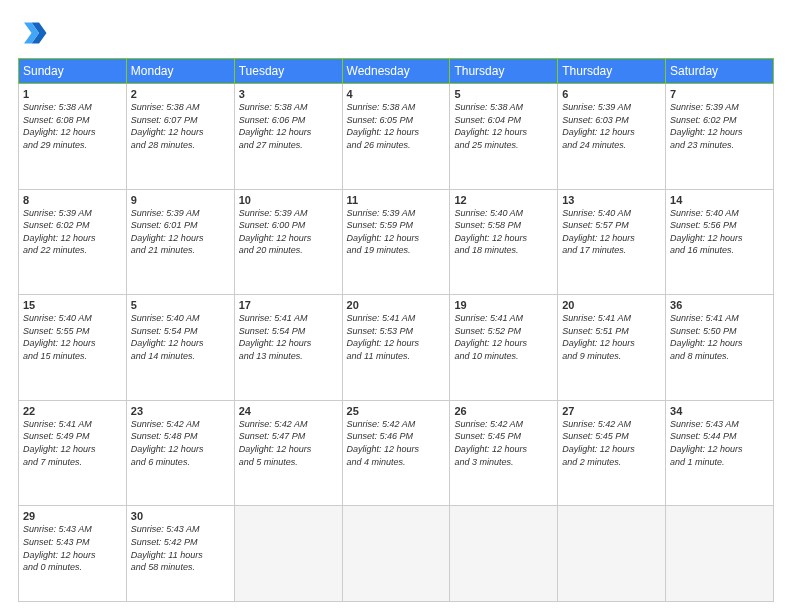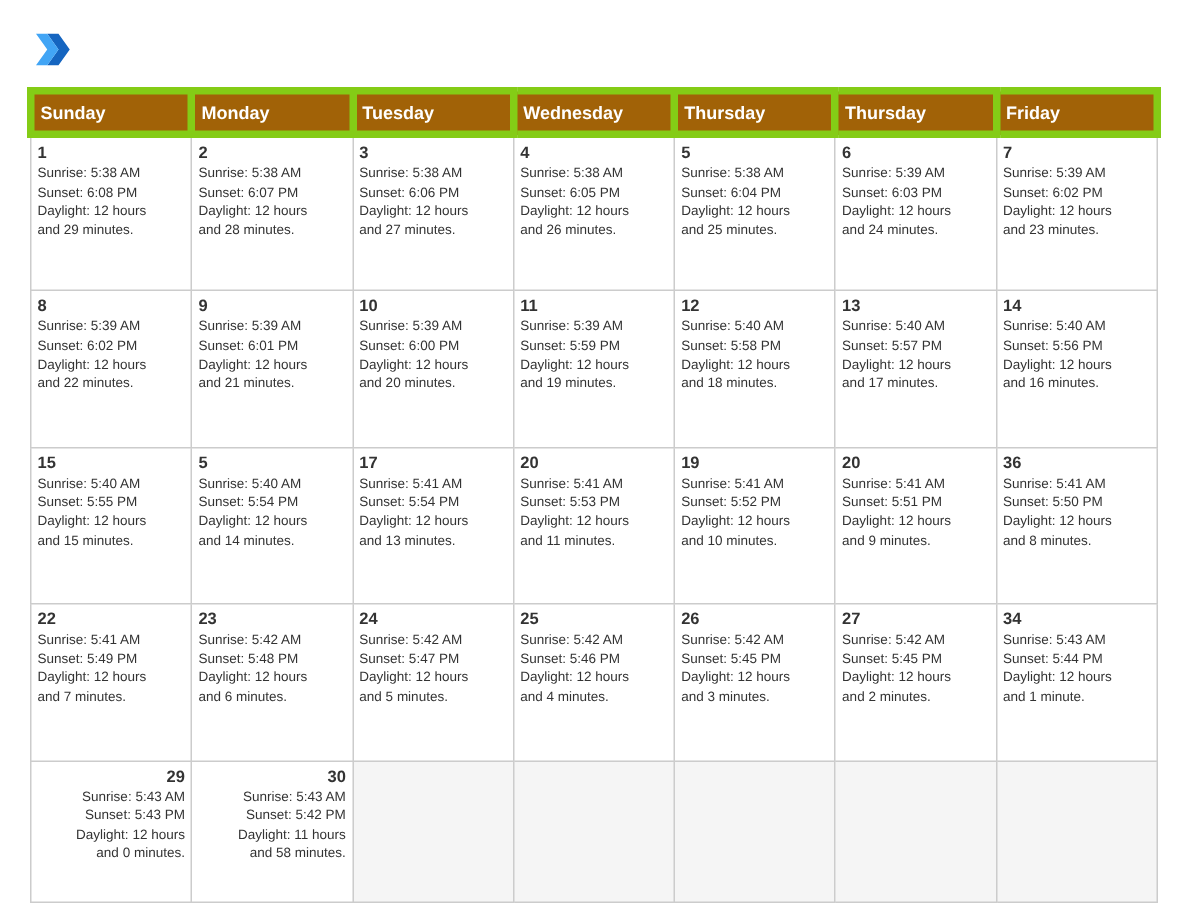--- a/index.html
+++ b/index.html
@@ -53,51 +53,51 @@
       font-size: 13px;
       color: #555;
     }
     .calendar {
       flex: 1;
       border-collapse: collapse;
       width: 100%;
       table-layout: fixed;
     }
     .calendar th {
-      background-color: #a16207;
+      background-color: #3b82f6;
       color: #fff;
       font-size: 12px;
-      font-weight: bold;
+      font-weight: normal;
       padding: 5px 4px;
       text-align: left;
-      border: 5px solid #84cc16;
+      border: 1px solid #84cc16;
     }
     .calendar td {
       border: 1px solid #ccc;
       vertical-align: top;
       padding: 4px 4px;
       font-size: 9.5px;
       color: #333;
       width: calc(100% / 7);
       height: 80px;
     }
     .calendar tr:last-child td {
       height: 70px;
-      text-align: right;
     }
     .day-num {
       font-size: 11px;
       font-weight: bold;
       display: block;
       margin-bottom: 1px;
     }
     .day-info {
       font-size: 9px;
       line-height: 1.4;
       color: #333;
+      font-style: italic;
     }
     .empty {
       background: #f5f5f5;
     }
   </style>
 </head>
 <body>
 
 <div class="page">
   <div class="header">
@@ -119,21 +119,21 @@
 
   <table class="calendar">
     <thead>
       <tr>
       <th>Sunday</th>
           <th>Monday</th>
           <th>Tuesday</th>
           <th>Wednesday</th>
           <th>Thursday</th>
           <th>Thursday</th>
-          <th>Friday</th>
+          <th>Saturday</th>
         </tr>
     </thead>
     <tbody id="cal-body">
     <tr>
           <td>
             <span class="day-num">1</span>
             <div class="day-info" style="white-space: pre-line;">Sunrise: 5:38 AM
 Sunset: 6:08 PM
 Daylight: 12 hours
 and 29 minutes.</div>

